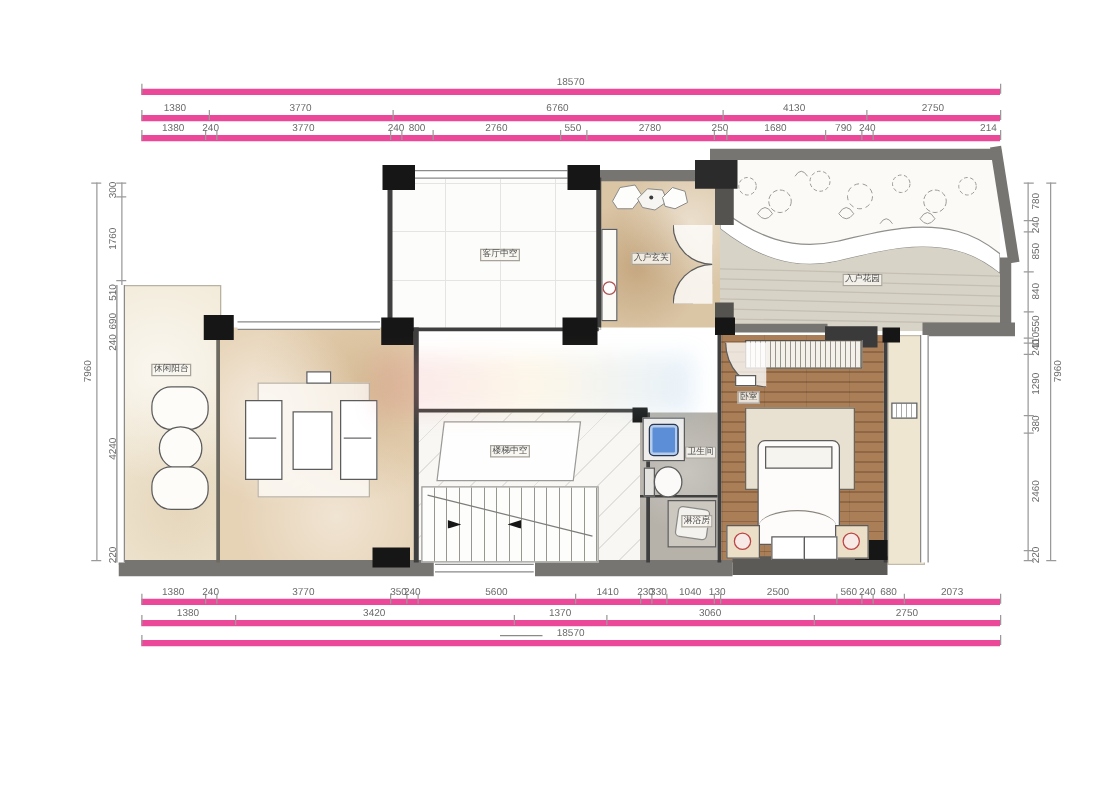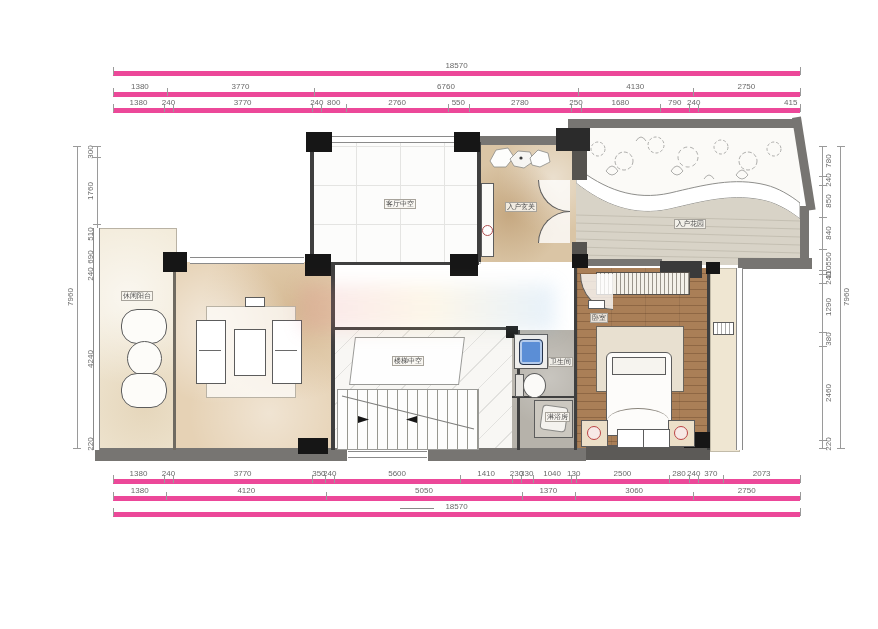--- a/index.html
+++ b/index.html
@@ -102,21 +102,21 @@
       <div class="seg" style="flex-grow: 790;">
         <span class="seg-label">790</span>
       </div>
       <div class="seg" style="flex-grow: 240;">
         <span class="seg-label">240</span>
       </div>
       <div class="seg" style="flex-grow: 2253; margin-top: 47px;">
         <span class="seg-label">2253</span>
       </div>
       <div class="seg" style="flex-grow: 497;">
-        <span class="seg-label">415</span>
+        <span class="seg-label">214</span>
       </div>
     </div>
 
   <div class="dim-h" style="left:113px;top:466px;width:687px;">
       <div class="seg" style="flex-grow: 1380;">
         <span class="seg-label">1380</span>
       </div>
       <div class="seg" style="flex-grow: 240;">
         <span class="seg-label">240</span>
       </div>
@@ -144,41 +144,38 @@
       <div class="seg" style="flex-grow: 1040;">
         <span class="seg-label">1040</span>
       </div>
       <div class="seg" style="flex-grow: 130;">
         <span class="seg-label">130</span>
       </div>
       <div class="seg" style="flex-grow: 2500;">
         <span class="seg-label">2500</span>
       </div>
       <div class="seg" style="flex-grow: 560;">
-        <span class="seg-label">280</span>
+        <span class="seg-label">560</span>
       </div>
       <div class="seg" style="flex-grow: 240;">
         <span class="seg-label">240</span>
       </div>
       <div class="seg" style="flex-grow: 680;">
-        <span class="seg-label">370</span>
+        <span class="seg-label">680</span>
       </div>
       <div class="seg" style="flex-grow: 2070;">
         <span class="seg-label">2073</span>
       </div>
     </div>
   <div class="dim-h" style="left:113px;top:483px;width:687px;">
       <div class="seg" style="flex-grow: 1380;">
         <span class="seg-label">1380</span>
       </div>
       <div class="seg" style="flex-grow: 4120;">
-        <span class="seg-label">4120</span>
-      </div>
-      <div class="seg" style="flex-grow: 5050;">
-        <span class="seg-label">5050</span>
+        <span class="seg-label">3420</span>
       </div>
       <div class="seg" style="flex-grow: 1370;">
         <span class="seg-label">1370</span>
       </div>
       <div class="seg" style="flex-grow: 3060;">
         <span class="seg-label">3060</span>
       </div>
       <div class="seg" style="flex-grow: 2750;">
         <span class="seg-label">2750</span>
       </div>

